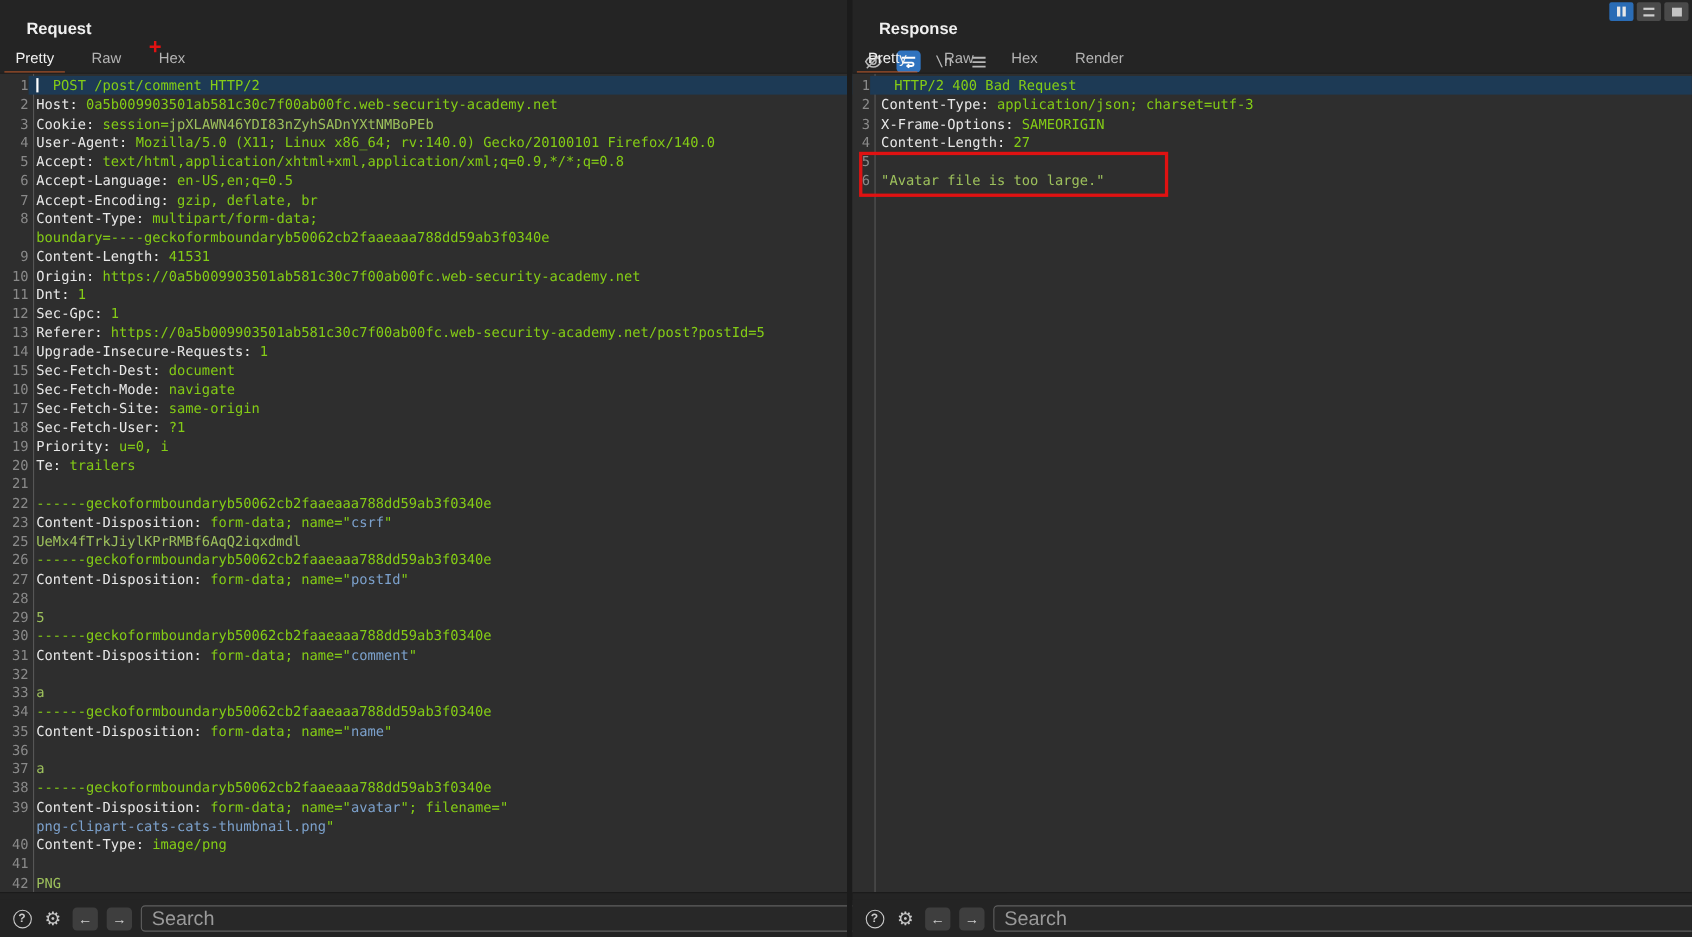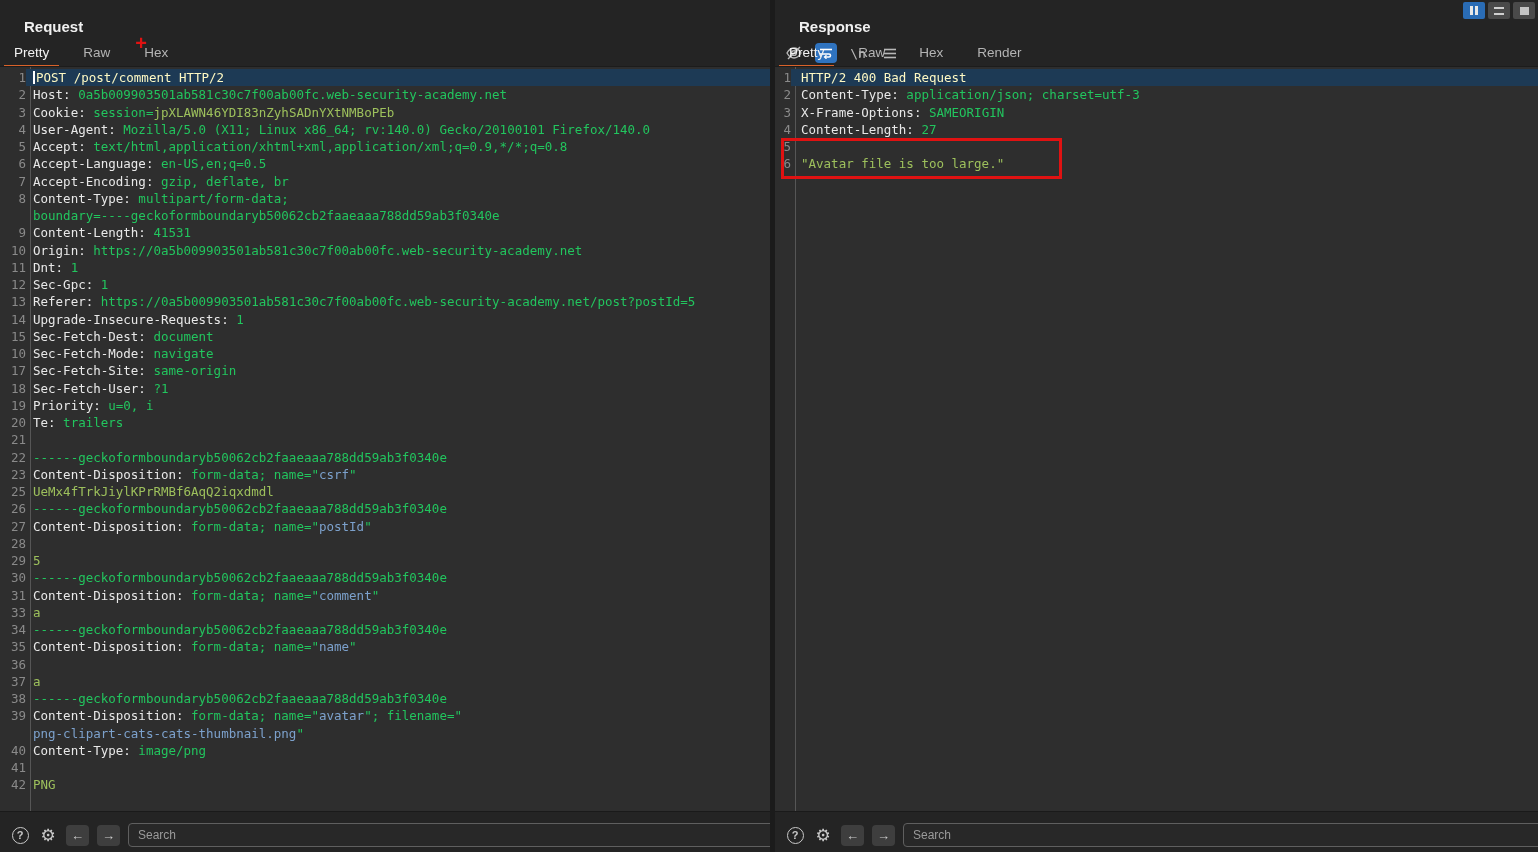--- a/index.html
+++ b/index.html
@@ -8,21 +8,21 @@
   .stage { position:relative; width:1538px; height:852px; background:#242424; }
 
   
   .panel { position:absolute; top:0; bottom:0; }
   .panel-request  { left:0;   width:915px; }
   .panel-response { left:775px; width:905px; }
   .panel-divider  { position:absolute; top:0; bottom:0; left:770px; width:5px; background:#1b1b1b; }
 
   .panel-title { position:absolute; top:18px; left:24px; color:#f0f0f0; font-size:15px; font-weight:bold; }
 
-  .tabs-row { position:absolute; top:40px; left:0; right:0; height:26px; display:flex; align-items:center; }
+  .tabs-row { position:absolute; top:40px; left:0; right:0; height:26px; display:flex; align-items:flex-end; }
   .tab { position:relative; margin:0; padding:4px 10px 6px 10px; color:#b4b4b4; font-size:13.5px; cursor:default; }
   .tab.sel { color:#f2f2f2; }
   .tab.sel::after { content:""; position:absolute; left:0; right:0; bottom:-2px; height:3px; background:#d9622a; }
   .tabs-left { display:flex; margin-left:4px; gap:14px; }
   .tabs-icons { margin-left:auto; display:flex; align-items:center; gap:10px; padding-right:14px; }
   .tbi { width:22px; height:20px; display:flex; align-items:center; justify-content:center; color:#b8b8b8; }
   .tbi.wrap-on { background:#2f73bf; border-radius:4px; color:#fff; }
   .tbi .nl { font-family:"DejaVu Sans Mono", monospace; font-size:13px; }
 
   
@@ -31,21 +31,21 @@
             font-family:"DejaVu Sans Mono", monospace; font-size:12.5px; }
   .editor .rows { position:absolute; top:2px; left:0; right:0; }
   .row { display:flex; height:17.25px; line-height:17.25px; white-space:pre; }
   .ln   { flex:0 0 auto; color:#8a8a8a; text-align:right; }
   .req .ln { width:26px; }  .req .code { padding-left:7px; }
   .rsp .ln { width:16px; }  .rsp .code { padding-left:10px; }
   .code { flex:1 1 auto; }
   .row.sel .code { background:#1d3a55; }
   .gutline { position:absolute; top:0; bottom:0; width:1px; background:#565656; }
   .req .gutline { left:30px; } .rsp .gutline { left:20px; }
-  .tk-p { color:#fef9c3; } .tk-h { color:#e8e8e8; } .tk-v { color:#22c55e; }
+  .tk-p { color:#84cc16;margin-left:12px; } .tk-h { color:#e8e8e8; } .tk-v { color:#84cc16; }
   .tk-g { color:#9dc05c; } .tk-b { color:#7ca1cc; }
   .caret { display:inline-block; width:2px; height:13px; background:#ffffff; vertical-align:-2px; margin-right:1px; }
 
   .vscroll-thumb { position:absolute; right:3px; top:4px; width:8px; height:66px; background:#6e6e6e; border-radius:4px; }
 
   
   .anno-box { position:absolute; left:6px; top:71px; width:281px; height:41px; border:3px solid #e01212; }
   .anno-plus { position:absolute; left:132px; top:34px; width:18px; height:18px; color:#e01212; font-size:20px;
                font-weight:bold; line-height:18px; text-align:center; }
 
@@ -53,21 +53,21 @@
   .statusbar { position:absolute; left:0; right:0; bottom:0; height:34px; display:flex; align-items:center;
                padding:0 14px 0 10px; gap:8px; background:#242424; }
   .sb-icon { width:20px; height:20px; display:flex; align-items:center; justify-content:center; color:#c9c9c9; }
   .help-circle { width:17px; height:17px; border:1.5px solid #c9c9c9; border-radius:50%; font-size:11px;
                  display:flex; align-items:center; justify-content:center; color:#c9c9c9; font-weight:bold; }
   .gear { font-size:17px; }
   .nav-btn { width:23px; height:21px; background:#3e3e3e; border-radius:4px; color:#cccccc; font-size:13px;
              display:flex; align-items:center; justify-content:center; }
   .search-wrap { flex:1 1 auto; position:relative; }
   .search-input { width:100%; height:24px; background:#282828; border:1px solid #5f5f5f; border-radius:4px;
-                  color:#d8d8d8; font-size:12px; padding:0 28px 0 9px; outline:none;
+                  color:#d8d8d8; font-size:18px; padding:0 28px 0 9px; outline:none;
                   font-family:"Liberation Sans", sans-serif; }
   .search-input::placeholder { color:#9a9a9a; }
   .mag { position:absolute; right:7px; top:4px; width:16px; height:16px; color:#b0b0b0; }
   .highlights { flex:0 0 auto; color:#c0c0c0; font-size:13px; padding-left:4px; }
 
   
   .win-controls { position:absolute; top:2px; right:3px; display:flex; gap:3px; }
   .win-btn { width:22px; height:17px; border-radius:2px; background:#4a4a4a; display:flex; align-items:center;
              justify-content:center; gap:2px; }
   .win-btn.blue { background:#2a6cb5; }
@@ -158,20 +158,21 @@
           <div class="row"><span class="ln">21</span><span class="code"></span></div>
           <div class="row"><span class="ln">22</span><span class="code"><span class="tk-v">------geckoformboundaryb50062cb2faaeaaa788dd59ab3f0340e</span></span></div>
           <div class="row"><span class="ln">23</span><span class="code"><span class="tk-h">Content-Disposition:</span><span class="tk-v"> form-data; name="</span><span class="tk-b">csrf</span><span class="tk-v">"</span></span></div>
           <div class="row"><span class="ln">25</span><span class="code"><span class="tk-g">UeMx4fTrkJiylKPrRMBf6AqQ2iqxdmdl</span></span></div>
           <div class="row"><span class="ln">26</span><span class="code"><span class="tk-v">------geckoformboundaryb50062cb2faaeaaa788dd59ab3f0340e</span></span></div>
           <div class="row"><span class="ln">27</span><span class="code"><span class="tk-h">Content-Disposition:</span><span class="tk-v"> form-data; name="</span><span class="tk-b">postId</span><span class="tk-v">"</span></span></div>
           <div class="row"><span class="ln">28</span><span class="code"></span></div>
           <div class="row"><span class="ln">29</span><span class="code"><span class="tk-g">5</span></span></div>
           <div class="row"><span class="ln">30</span><span class="code"><span class="tk-v">------geckoformboundaryb50062cb2faaeaaa788dd59ab3f0340e</span></span></div>
           <div class="row"><span class="ln">31</span><span class="code"><span class="tk-h">Content-Disposition:</span><span class="tk-v"> form-data; name="</span><span class="tk-b">comment</span><span class="tk-v">"</span></span></div>
+          <div class="row"><span class="ln">32</span><span class="code"></span></div>
           <div class="row"><span class="ln">33</span><span class="code"><span class="tk-g">a</span></span></div>
           <div class="row"><span class="ln">34</span><span class="code"><span class="tk-v">------geckoformboundaryb50062cb2faaeaaa788dd59ab3f0340e</span></span></div>
           <div class="row"><span class="ln">35</span><span class="code"><span class="tk-h">Content-Disposition:</span><span class="tk-v"> form-data; name="</span><span class="tk-b">name</span><span class="tk-v">"</span></span></div>
           <div class="row"><span class="ln">36</span><span class="code"></span></div>
           <div class="row"><span class="ln">37</span><span class="code"><span class="tk-g">a</span></span></div>
           <div class="row"><span class="ln">38</span><span class="code"><span class="tk-v">------geckoformboundaryb50062cb2faaeaaa788dd59ab3f0340e</span></span></div>
           <div class="row"><span class="ln">39</span><span class="code"><span class="tk-h">Content-Disposition:</span><span class="tk-v"> form-data; name="</span><span class="tk-b">avatar</span><span class="tk-v">"; filename="</span></span></div>
           <div class="row"><span class="ln"></span><span class="code"><span class="tk-b">png-clipart-cats-cats-thumbnail.png</span><span class="tk-v">"</span></span></div>
           <div class="row"><span class="ln">40</span><span class="code"><span class="tk-h">Content-Type:</span><span class="tk-v"> image/png</span></span></div>
           <div class="row"><span class="ln">41</span><span class="code"></span></div>

